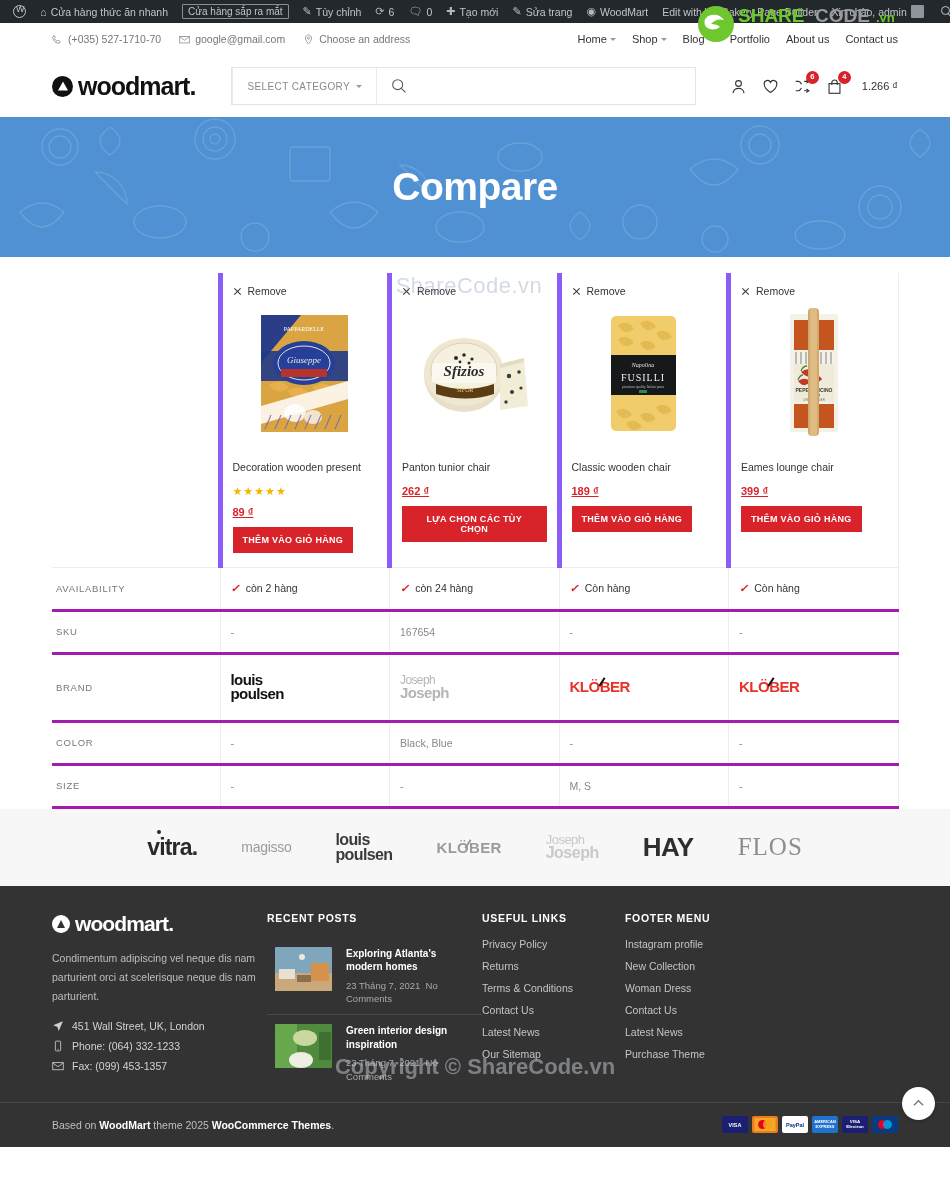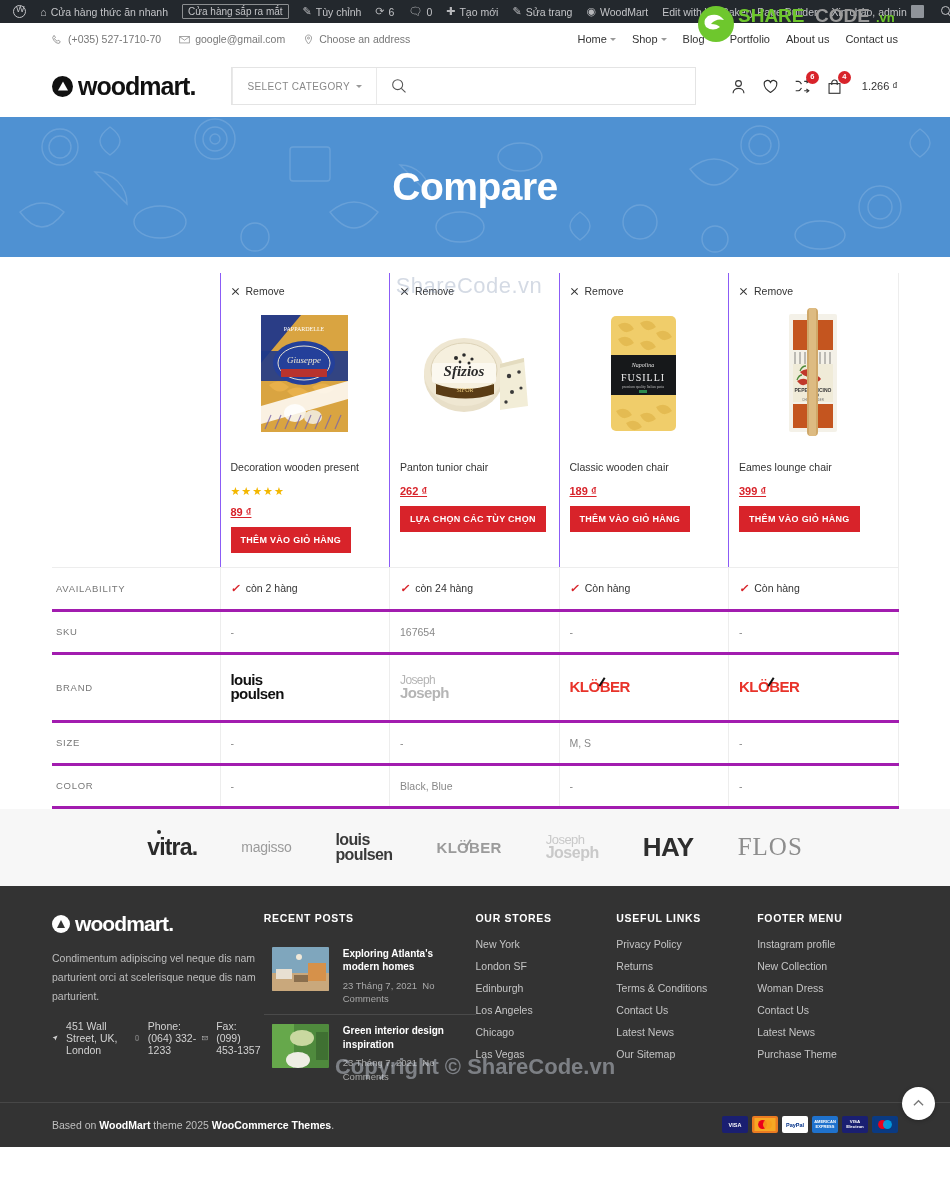--- a/index.html
+++ b/index.html
@@ -92,21 +92,21 @@
   }
   .hero-pattern { position: absolute; inset: 0; opacity: .14; }
   .hero h1 { color: #fff; font-size: 39px; font-weight: 700; letter-spacing: -.5px; position: relative; z-index: 2; }
 
   
   .compare-area { position: relative; padding: 0 52px; background: #fff; }
   .ctable { width: 846px; border-collapse: collapse; table-layout: fixed; margin-top: 16px; }
   .ctable td { border-bottom: 3px solid #a21caf; vertical-align: middle; }
   .col-label { width: 168px; }
   .col-prod { width: 169.5px; }
-  .ctable td.prodcell { border-left: 1px solid #8b5cf6; padding: 12px 10px 14px; vertical-align: top; }
+  .ctable td.prodcell { border-left: 5px solid #8b5cf6; padding: 12px 10px 14px; vertical-align: top; }
   .ctable tr.prodrow td.prodcell:last-child { border-right: 1px solid #ededed; }
   .ctable tr.prodrow td { border-bottom: 1px solid #ededed; }
 
   .remove { display: flex; align-items: center; gap: 6px; font-size: 10.5px; color: #333; margin-bottom: 6px; }
   .xmark { width: 9px; height: 9px; position: relative; display:inline-block; }
   .xmark::before, .xmark::after {
     content:""; position:absolute; left:0; top:4px; width:9px; height:1.2px; background:#333;
   }
   .xmark::before { transform: rotate(45deg); }
   .xmark::after { transform: rotate(-45deg); }
@@ -168,21 +168,21 @@
   .fcol-3 { width: 143px; }
   .fcol-4 { width: 143px; }
   .fcol-5 { width: 143px; }
   .flogo { display: flex; align-items: center; gap: 5px; font-size: 21px; font-weight: 700; color: #fff; letter-spacing: -.9px; margin-bottom: 13px; }
   .flogo-mark { width: 18px; height: 18px; border-radius: 50%; background: #fff; position: relative; }
   .flogo-mark::after {
     content:""; position:absolute; left:50%; top:50%; transform: translate(-50%,-50%);
     width:0;height:0;border-left:4px solid transparent;border-right:4px solid transparent;border-bottom:8px solid #333;
   }
   .fdesc { font-size: 10.5px; line-height: 1.85; color: #bdbdbd; margin-bottom: 13px; }
-  .fcontact { font-size: 10.5px; color: #d2d2d2; display: flex; flex-direction: row; }
+  .fcontact { font-size: 10.5px; color: #d2d2d2; display: flex; flex-direction: column; gap: 8px; }
   .fcontact div { display: flex; align-items: center; gap: 8px; }
   .ftitle { font-size: 10.5px; font-weight: 700; color: #fff; letter-spacing: .7px; margin-bottom: 14px; text-transform: uppercase; }
   .post { display: flex; gap: 14px; padding: 9px 8px; border-bottom: 1px solid #4a4a4a; }
   .post:last-child { border-bottom: 0; }
   .post-thumb { width: 57px; height: 44px; flex: 0 0 57px; border-radius: 1px; }
   .post-title { font-size: 10px; font-weight: 700; color: #fff; line-height: 1.35; margin-bottom: 5px; }
   .post-meta { font-size: 9.5px; color: #a9a9a9; line-height: 1.4; }
   .flist { list-style: none; display: flex; flex-direction: column; gap: 10px; }
   .flist li { font-size: 10.5px; color: #c4c4c4; }
 
@@ -612,32 +612,32 @@
         </td>
         <td class="brandcell">
           <span class="brand-klober">KLÖBER<i class="slash"></i></span>
         </td>
         <td class="brandcell">
           <span class="brand-klober">KLÖBER<i class="slash"></i></span>
         </td>
       </tr>
 
       <tr class="datarow">
+        <td class="rowlabel">COLOR</td>
+        <td class="rowcell">-</td>
+        <td class="rowcell">Black, Blue</td>
+        <td class="rowcell">-</td>
+        <td class="rowcell">-</td>
+      </tr>
+
+      <tr class="datarow">
         <td class="rowlabel">SIZE</td>
         <td class="rowcell">-</td>
         <td class="rowcell">-</td>
         <td class="rowcell">M, S</td>
-        <td class="rowcell">-</td>
-      </tr>
-
-      <tr class="datarow">
-        <td class="rowlabel">COLOR</td>
-        <td class="rowcell">-</td>
-        <td class="rowcell">Black, Blue</td>
-        <td class="rowcell">-</td>
         <td class="rowcell">-</td>
       </tr>
     </tbody>
       </table>
   </div>
 
   <div class="brandstrip">
     <span class="bs bs-vitra">vitra.<i class="dot"></i></span>
     <span class="bs bs-magisso">magisso</span>
     <span class="bs bs-louis">louis<br>poulsen</span>
@@ -708,31 +708,20 @@
             <ellipse cx="26" cy="36" rx="12" ry="8" fill="#eeeee4"></ellipse>
             <rect x="44" y="8" width="12" height="28" fill="#3f7032"></rect>
           </svg>
           <div>
             <div class="post-title">Green interior design inspiration</div>
             <div class="post-meta"><span>23 Tháng 7, 2021</span>&nbsp; <span>No Comments</span></div>
           </div>
         </div>
       </div>
 
-      <div class="fcol-3">
-        <div class="ftitle">OUR STORES</div>
-        <ul class="flist">
-          <li>New York</li>
-          <li>London SF</li>
-          <li>Edinburgh</li>
-          <li>Los Angeles</li>
-          <li>Chicago</li>
-          <li>Las Vegas</li>
-        </ul>
-      </div>
 
       <div class="fcol-4">
         <div class="ftitle">USEFUL LINKS</div>
         <ul class="flist">
           <li>Privacy Policy</li>
           <li>Returns</li>
           <li>Terms &amp; Conditions</li>
           <li>Contact Us</li>
           <li>Latest News</li>
           <li>Our Sitemap</li>

